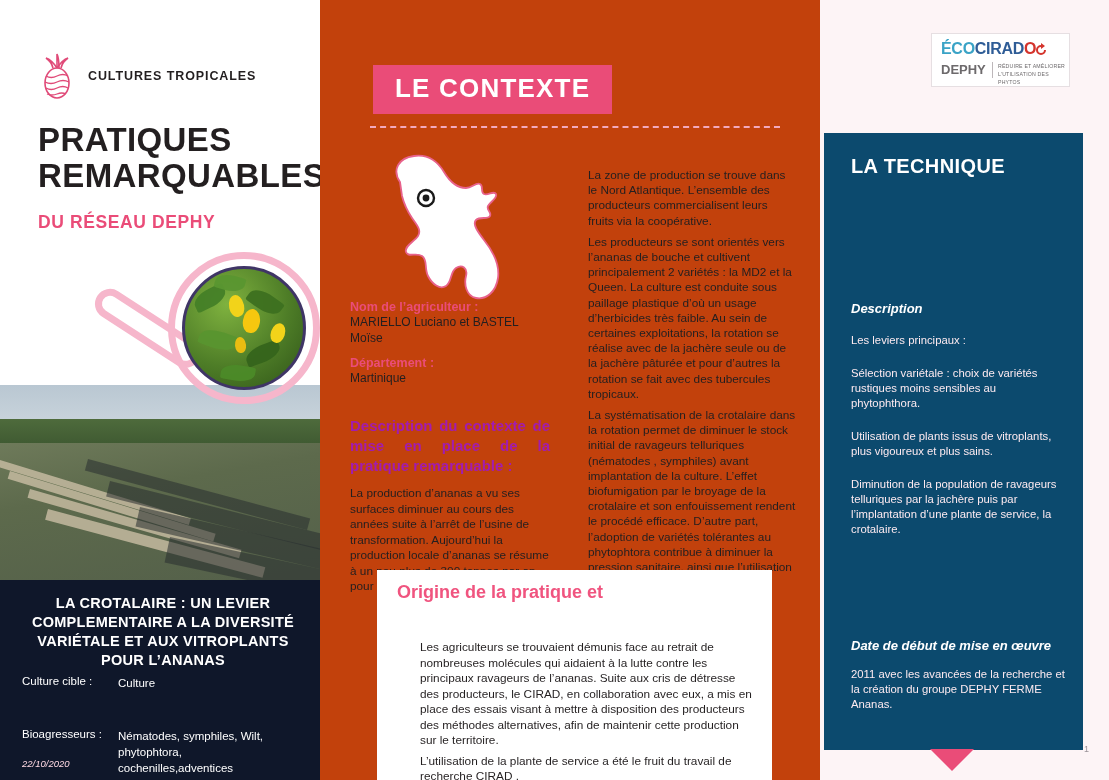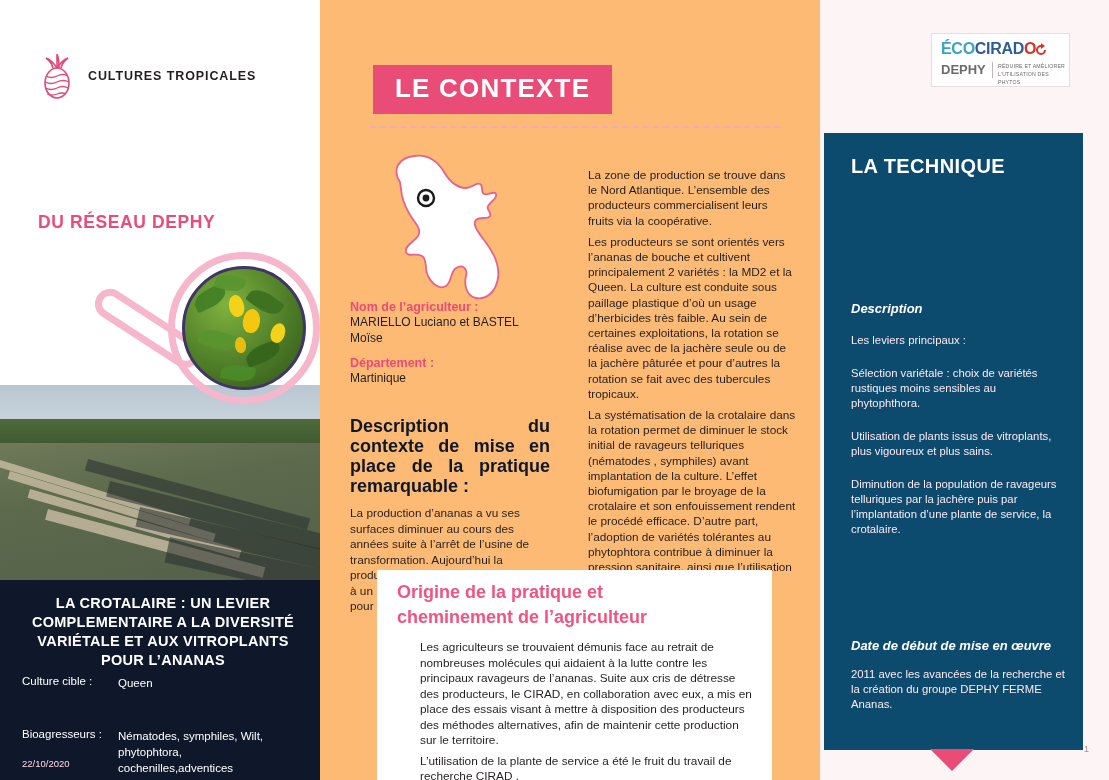--- a/index.html
+++ b/index.html
@@ -44,33 +44,33 @@
   .mag-handle{position:absolute;left:48px;top:96px;width:120px;height:30px;
     border:7px solid #f6b6cb;border-radius:16px;box-sizing:border-box;
     transform:rotate(33deg);transform-origin:right center;background:transparent;}
 
   
   .pink-foot{position:absolute;left:0;top:580px;width:320px;height:200px;background:#0f172a;text-align:center;}
   .foot-title{position:absolute;left:22px;top:14px;width:282px;color:#fff;font-weight:bold;
     font-size:14.5px;line-height:19px;letter-spacing:.3px;}
   .kv-label{position:absolute;color:#fff;font-size:11.5px;}
   .kv-val{position:absolute;color:#fff;font-size:11.5px;line-height:16px;}
-  .foot-date{position:absolute;left:22px;top:178px;color:#ffd9e4;font-size:9.5px;}
-
-  
-  .mid-col{position:absolute;left:320px;top:0;width:500px;height:780px;background:#fdba74;}
+  .foot-date{position:absolute;left:22px;top:178px;color:#ffd9e4;font-size:9.5px;font-style:italic;}
+
+  
+  .mid-col{position:absolute;left:320px;top:0;width:500px;height:780px;background:#c2410c;}
   .ctx-badge{position:absolute;left:53px;top:65px;background:#ea4c78;color:#fff;
     font-size:26px;font-weight:bold;letter-spacing:1.2px;padding:8px 22px 10px 22px;}
   .dash{position:absolute;left:50px;top:126px;width:410px;height:0;
     border-top:2px dashed #f2a9bf;}
   .map-svg{position:absolute;left:362px;top:148px;width:200px;height:170px;}
   .mid-left{position:absolute;left:350px;top:300px;width:200px;}
   .lbl{color:#ea4c78;font-weight:bold;font-size:12.5px;}
   .val{color:#231f20;font-size:12px;line-height:16px;}
-  .desc-head{color:#0f172a;font-weight:bold;font-size:18px;line-height:20px;
+  .desc-head{color:#a21caf;font-weight:bold;font-size:15px;line-height:20px;
     text-align:justify;}
   .body-txt{color:#231f20;font-size:11.8px;line-height:15.5px;}
   .mid-right{position:absolute;left:588px;top:168px;width:208px;color:#231f20;
     font-size:11.8px;line-height:15.2px;}
   .mid-right p{margin:0 0 6px 0;}
 
   .origin-card{position:absolute;left:377px;top:570px;width:395px;height:210px;background:#fff;}
   .origin-head{position:absolute;left:20px;top:10px;width:360px;color:#f0547f;
     font-weight:bold;font-size:18px;line-height:25px;}
   .origin-body{position:absolute;left:43px;top:70px;width:332px;color:#231f20;
@@ -112,20 +112,24 @@
           <path d="M17 16 C21 10 25 7 28 6 C25 8 22 12 21 16" fill="none" stroke="#e04a78" stroke-width="1.6"></path>
           <path d="M6 24 q5 3 11 0 t11 0" fill="none" stroke="#e04a78" stroke-width="1.3"></path>
           <path d="M5 30 q6 3 12 0 t12 0" fill="none" stroke="#e04a78" stroke-width="1.3"></path>
           <path d="M6 36 q5 3 11 0 t11 0" fill="none" stroke="#e04a78" stroke-width="1.3"></path>
           <path d="M7 42 q5 2 10 0 t9 0" fill="none" stroke="#e04a78" stroke-width="1.3"></path>
         </svg>
       </span>
       <span class="brand-txt">CULTURES TROPICALES</span>
     </div>
 
+    <div class="title-main">
+      <div>PRATIQUES</div>
+      <div>REMARQUABLES</div>
+    </div>
     <div class="title-sub">DU RÉSEAU DEPHY</div>
 
     <div class="photo-wrap">
       <div class="photo">
         <div class="sky"></div>
         <div class="treeline"></div>
         <div class="field"></div>
         <div class="rowline" style="left:-10px;top:72px;width:210px;height:7px;transform:rotate(17deg);"></div>
         <div class="rowline" style="left:10px;top:86px;width:215px;height:8px;transform:rotate(17deg);"></div>
         <div class="rowline" style="left:30px;top:104px;width:220px;height:9px;transform:rotate(16deg);"></div>
@@ -150,21 +154,21 @@
         <div class="flw" style="left:44px;top:26px;width:15px;height:22px;transform:rotate(-12deg);"></div>
         <div class="flw" style="left:58px;top:40px;width:17px;height:24px;transform:rotate(8deg);background:#f5c70f;"></div>
         <div class="flw" style="left:86px;top:54px;width:14px;height:20px;transform:rotate(18deg);"></div>
         <div class="flw" style="left:50px;top:68px;width:11px;height:16px;transform:rotate(-6deg);background:#e8bd12;"></div>
       </div>
     </div>
 
     <div class="pink-foot">
       <div class="foot-title">LA CROTALAIRE : UN LEVIER COMPLEMENTAIRE A LA DIVERSITÉ VARIÉTALE ET AUX VITROPLANTS POUR L’ANANAS</div>
       <span class="kv-label" style="left:22px;top:95px;">Culture cible :</span>
-      <span class="kv-val" style="left:118px;top:95px;">Queen</span>
+      <span class="kv-val" style="left:118px;top:95px;">Culture</span>
       <span class="kv-label" style="left:22px;top:148px;">Bioagresseurs :</span>
       <span class="kv-val" style="left:118px;top:148px;">Nématodes, symphiles, Wilt,</span>
       <span class="kv-val" style="left:118px;top:164px;">phytophtora,</span>
       <span class="kv-val" style="left:118px;top:180px;">cochenilles,adventices</span>
       <span class="foot-date">22/10/2020</span>
     </div>
   </div>
 
   
   <div class="mid-col">
@@ -197,21 +201,20 @@
 
   <div class="mid-right">
     <p>La zone de production se trouve dans le Nord Atlantique. L’ensemble des producteurs commercialisent leurs fruits via la coopérative.</p>
     <p>Les producteurs se sont orientés vers l’ananas de bouche et cultivent principalement 2 variétés : la MD2 et la Queen. La culture est conduite sous paillage plastique d’où un usage d’herbicides très faible. Au sein de certaines exploitations, la rotation se réalise avec de la jachère seule ou de la jachère pâturée et pour d’autres la rotation se fait avec des tubercules tropicaux.</p>
     <p>La systématisation de la crotalaire dans la rotation permet de diminuer le stock initial de ravageurs telluriques (nématodes , symphiles) avant implantation de la culture. L’effet biofumigation par le broyage de la crotalaire et son enfouissement rendent le procédé efficace. D’autre part, l’adoption de variétés tolérantes au phytophtora contribue à diminuer la pression sanitaire, ainsi que l’utilisation de rejets issus de vitro-plants.</p>
   </div>
 
   <div class="origin-card">
     <div class="origin-head">
       <div>Origine de la pratique et</div>
-      <div>cheminement de l’agriculteur</div>
     </div>
     <div class="origin-body">
       <p>Les agriculteurs se trouvaient démunis face au retrait de nombreuses molécules qui aidaient à la lutte contre les principaux ravageurs de l’ananas. Suite aux cris de détresse des producteurs, le CIRAD, en collaboration avec eux, a mis en place des essais visant à mettre à disposition des producteurs des méthodes alternatives, afin de maintenir cette production sur le territoire.</p>
       <p>L’utilisation de la plante de service a été le fruit du travail de recherche CIRAD .</p>
     </div>
   </div>
 
   
   <div class="right-col"></div>
 

